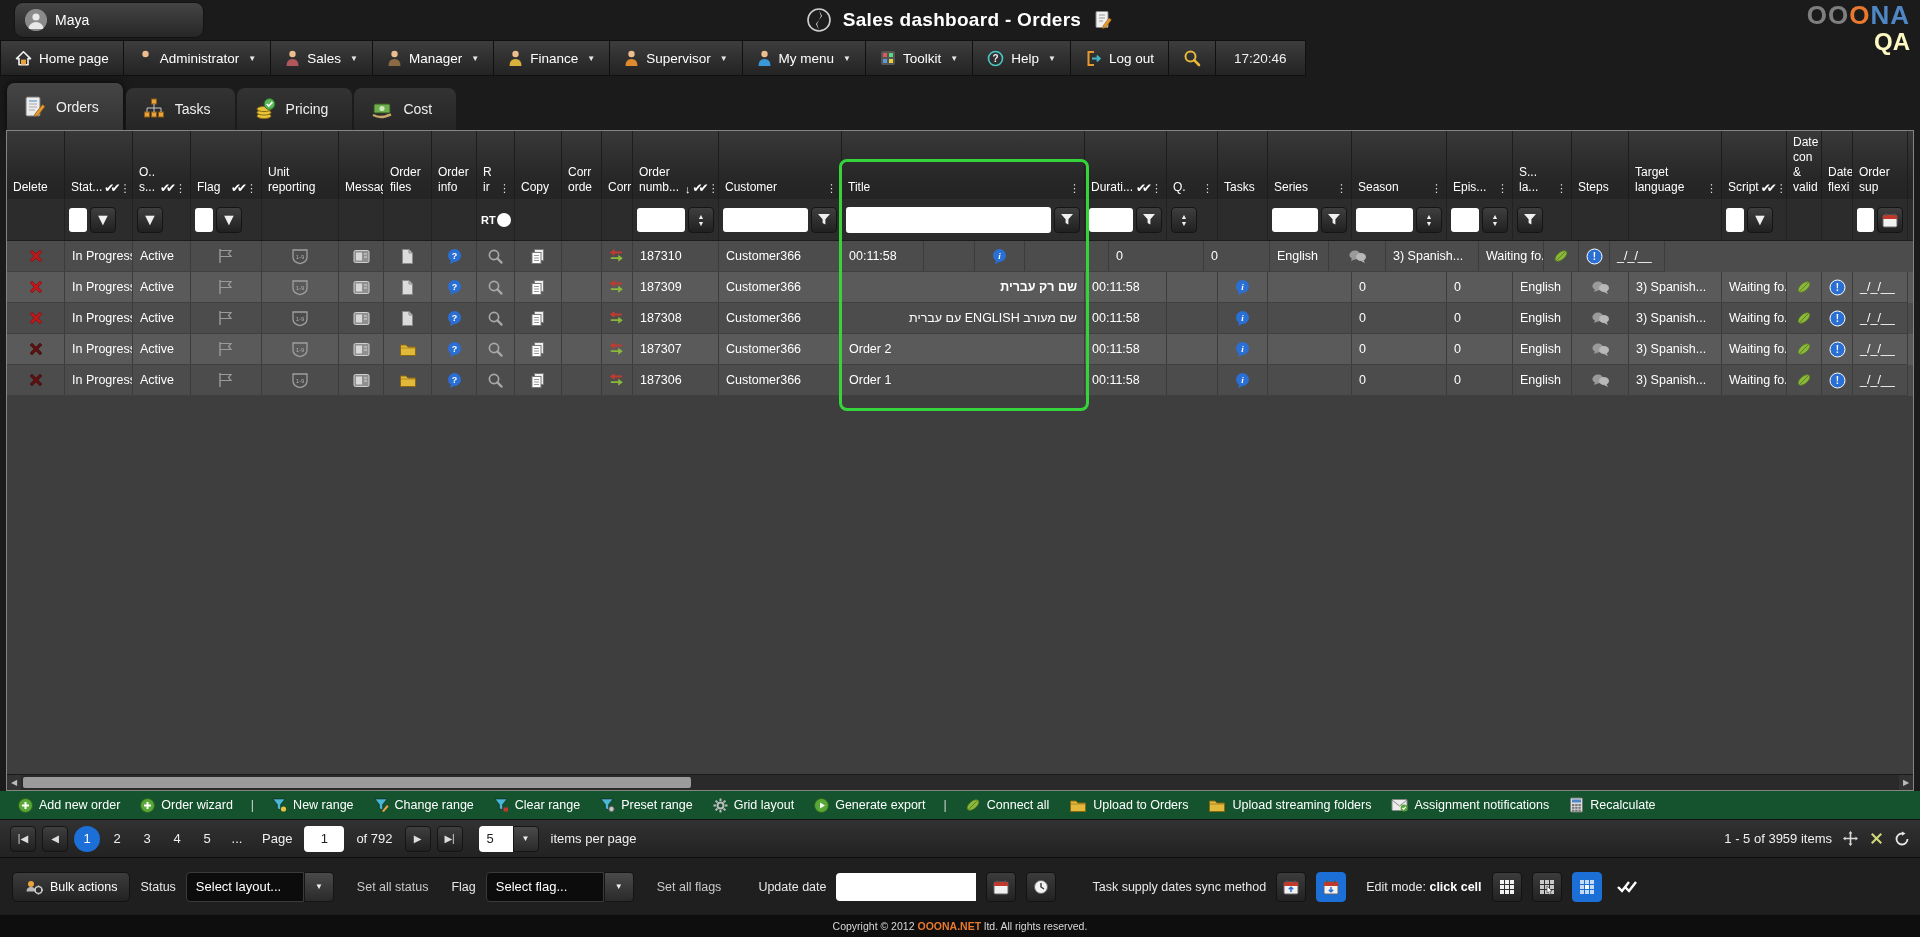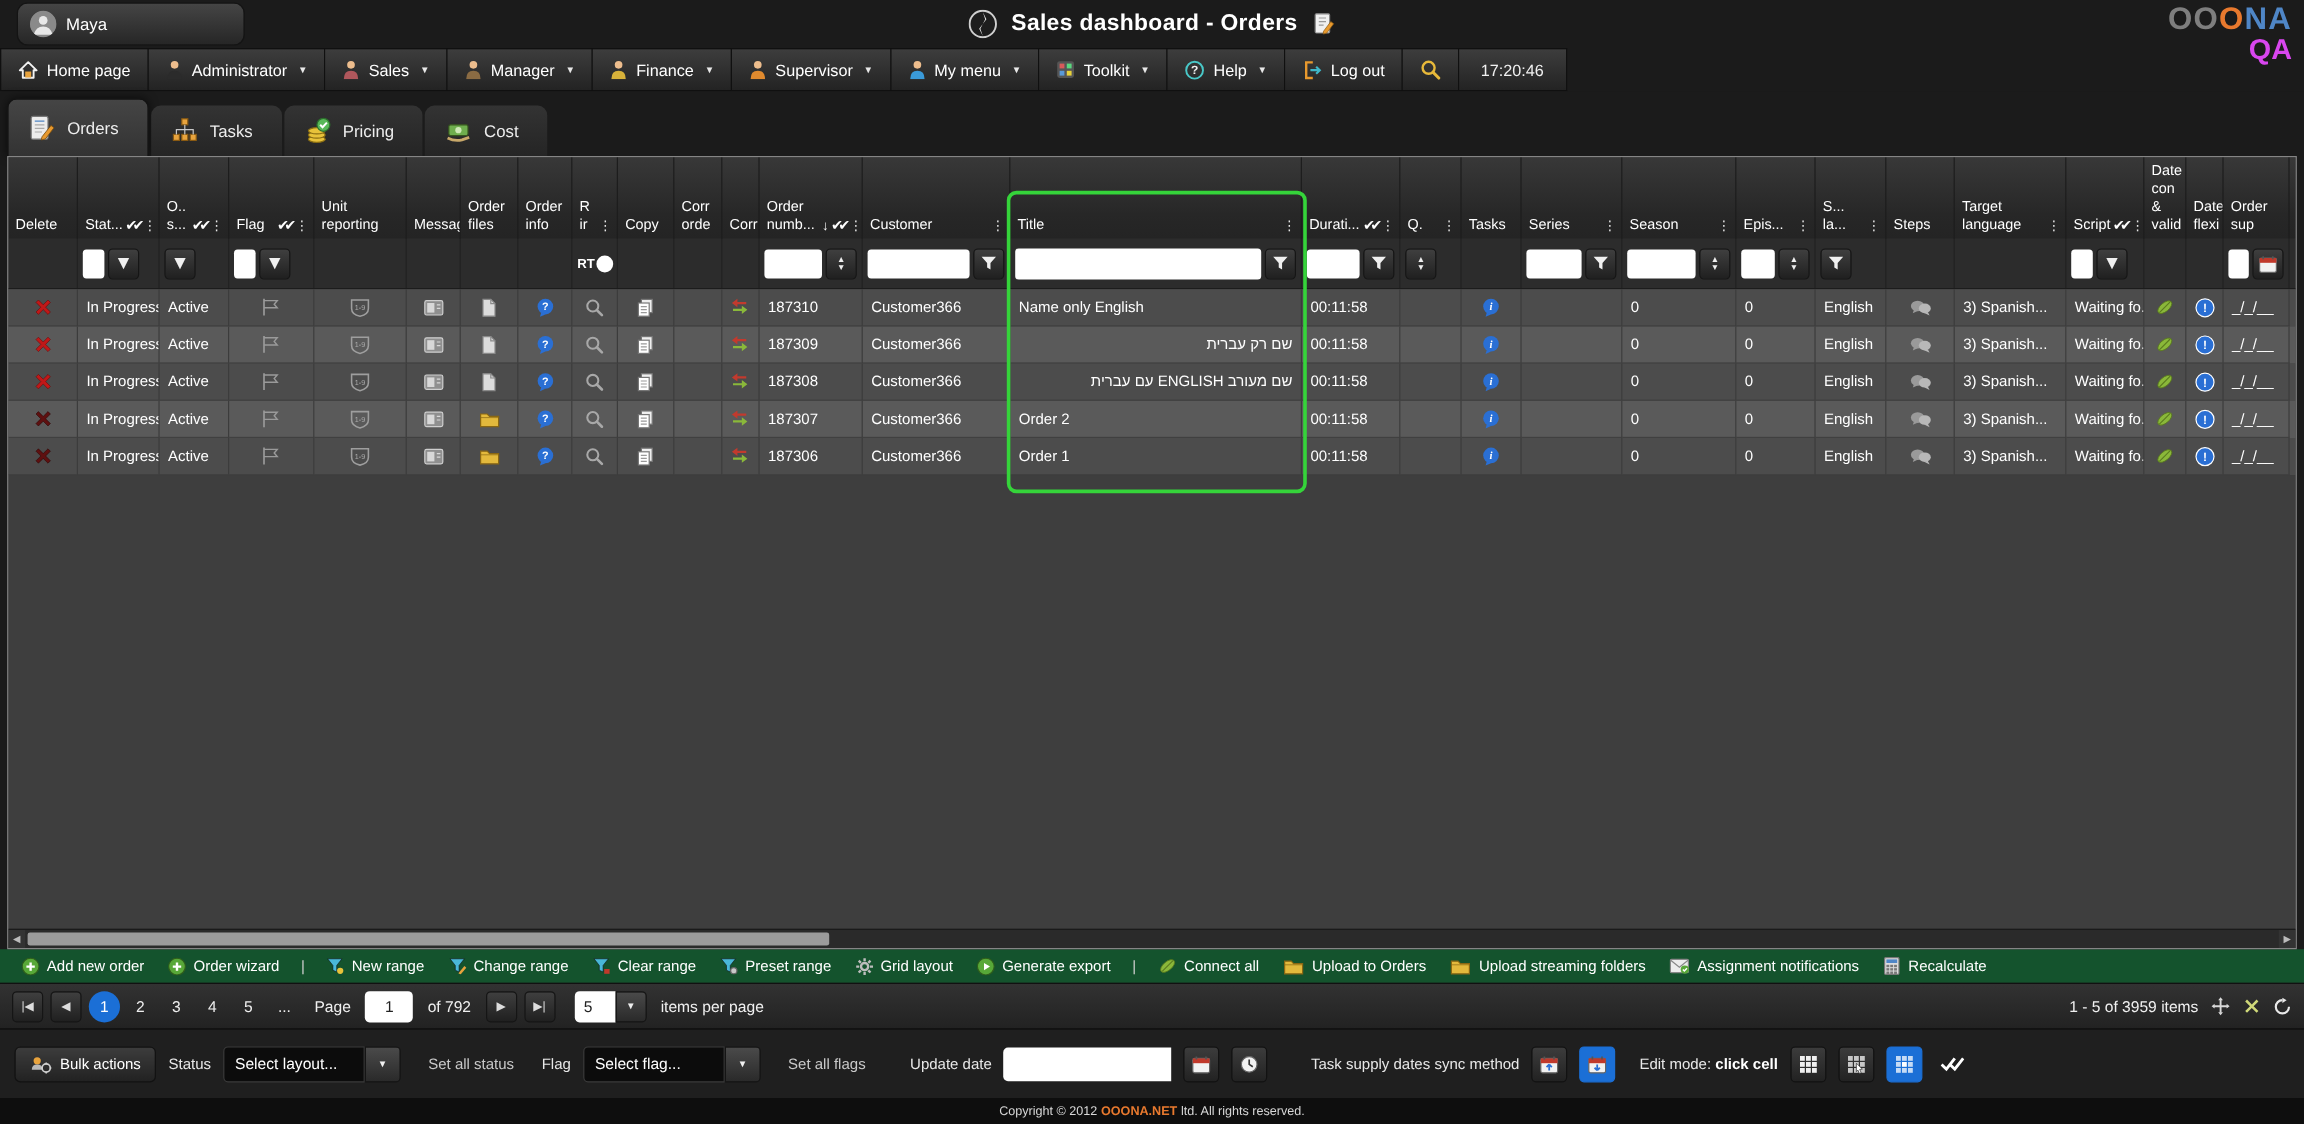--- a/index.html
+++ b/index.html
@@ -16,21 +16,21 @@
     align-items:center; justify-content:center; overflow:hidden; }
   .user-chip .uname { font-size:14px; color:#fff; }
   .title-wrap { position:absolute; left:0; right:0; top:0; height:40px; display:flex;
     align-items:center; justify-content:center; gap:12px; pointer-events:none; }
   .title-wrap h1 { font-size:19px; font-weight:bold; color:#fff; letter-spacing:.3px; }
   .logo { position:absolute; right:10px; top:2px; text-align:right; line-height:1;
     font-weight:bold; }
   .logo .l1 { font-size:26px; letter-spacing:1px; color:#8f8f8f; }
   .logo .l1 .o1{color:#7e7e7e} .logo .l1 .o2{color:#e8792e} .logo .l1 .o3{color:#4f86c6}
   .logo .l2 { font-size:24px; color:#9c9c9c; margin-top:2px; }
-  .logo .l2 .q{ color:#d946ef; }
+  .logo .l2 .q{ color:#fef9c3; }
 
   
   .menubar { height:36px; flex:0 0 36px; display:flex; align-items:stretch; }
   .mitem { display:flex; align-items:center; gap:7px; padding:0 14px; font-size:13.5px;
     background:linear-gradient(#3d3d3d,#232323); border:1px solid #101010; border-left:none;
     color:#fff; cursor:pointer; white-space:nowrap; }
   .mitem:first-child { border-left:1px solid #101010; }
   .mitem .caret { font-size:8px; color:#e8e8e8; margin-left:2px; }
   .mtime { display:flex; align-items:center; padding:0 18px; font-size:13.5px;
     background:linear-gradient(#3d3d3d,#232323); border:1px solid #101010; border-left:none; }
@@ -682,21 +682,20 @@
           <div class="gcell center" style="flex: 0 0 31px;">
             <span class="ic">
               <svg width="16" height="16" viewBox="0 0 16 16">
                 <path d="M14 5 H6 V2.2 L1 6 L6 9.8 V7 H14 Z" fill="#c23a2e" transform="translate(0,-1) scale(.92)"></path>
                 <path d="M2 9 H10 V6.2 L15 10 L10 13.8 V11 H2 Z" fill="#8ab83a" transform="translate(0,1) scale(.92)"></path>
               </svg>
             </span>
           </div>
           <div class="gcell" style="flex: 0 0 86px;">187310</div>
           <div class="gcell" style="flex: 0 0 123px;">Customer366</div>
-          <div class="gcell" style="flex: 0 0 243px;">Name only English</div>
           <div class="gcell" style="flex: 0 0 82px;">00:11:58</div>
           <div class="gcell" style="flex: 0 0 51px;"></div>
           <div class="gcell center" style="flex: 0 0 50px;">
             <span class="ic">
               <svg width="17" height="17" viewBox="0 0 17 17">
                 <circle cx="8.5" cy="7.5" r="6.5" fill="#2a6fd4"></circle>
                 <path d="M5 12.5 L4 16 L8.5 14" fill="#2a6fd4"></path>
                 <text x="8.5" y="10.6" font-size="9" fill="#fff" text-anchor="middle" font-weight="bold" font-family="Liberation Serif,serif" font-style="italic">i</text>
               </svg>
             </span>
@@ -811,21 +810,21 @@
           <div class="gcell center" style="flex: 0 0 31px;">
             <span class="ic">
               <svg width="16" height="16" viewBox="0 0 16 16">
                 <path d="M14 5 H6 V2.2 L1 6 L6 9.8 V7 H14 Z" fill="#c23a2e" transform="translate(0,-1) scale(.92)"></path>
                 <path d="M2 9 H10 V6.2 L15 10 L10 13.8 V11 H2 Z" fill="#8ab83a" transform="translate(0,1) scale(.92)"></path>
               </svg>
             </span>
           </div>
           <div class="gcell" style="flex: 0 0 86px;">187309</div>
           <div class="gcell" style="flex: 0 0 123px;">Customer366</div>
-          <div class="gcell rtl" style="flex: 0 0 243px;">שם רק עברית</div>
+          <div class="gcell rtl" style="flex: 0 0 243px; font-weight: bold;">שם רק עברית</div>
           <div class="gcell" style="flex: 0 0 82px;">00:11:58</div>
           <div class="gcell" style="flex: 0 0 51px;"></div>
           <div class="gcell center" style="flex: 0 0 50px;">
             <span class="ic">
               <svg width="17" height="17" viewBox="0 0 17 17">
                 <circle cx="8.5" cy="7.5" r="6.5" fill="#2a6fd4"></circle>
                 <path d="M5 12.5 L4 16 L8.5 14" fill="#2a6fd4"></path>
                 <text x="8.5" y="10.6" font-size="9" fill="#fff" text-anchor="middle" font-weight="bold" font-family="Liberation Serif,serif" font-style="italic">i</text>
               </svg>
             </span>

